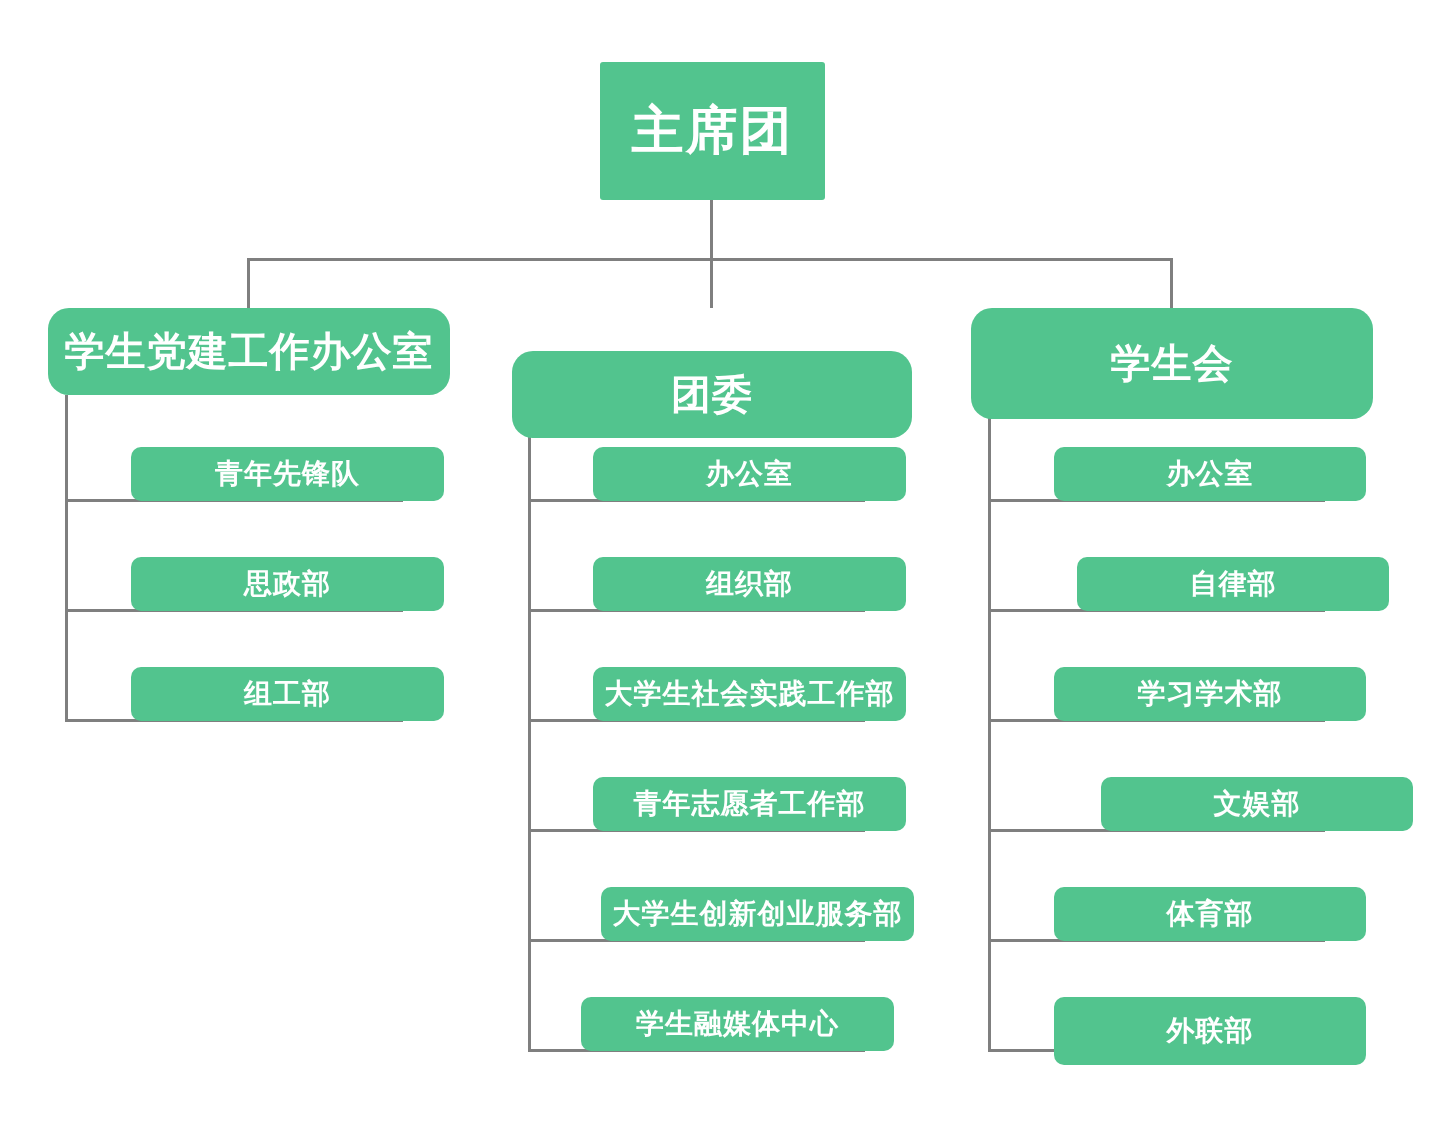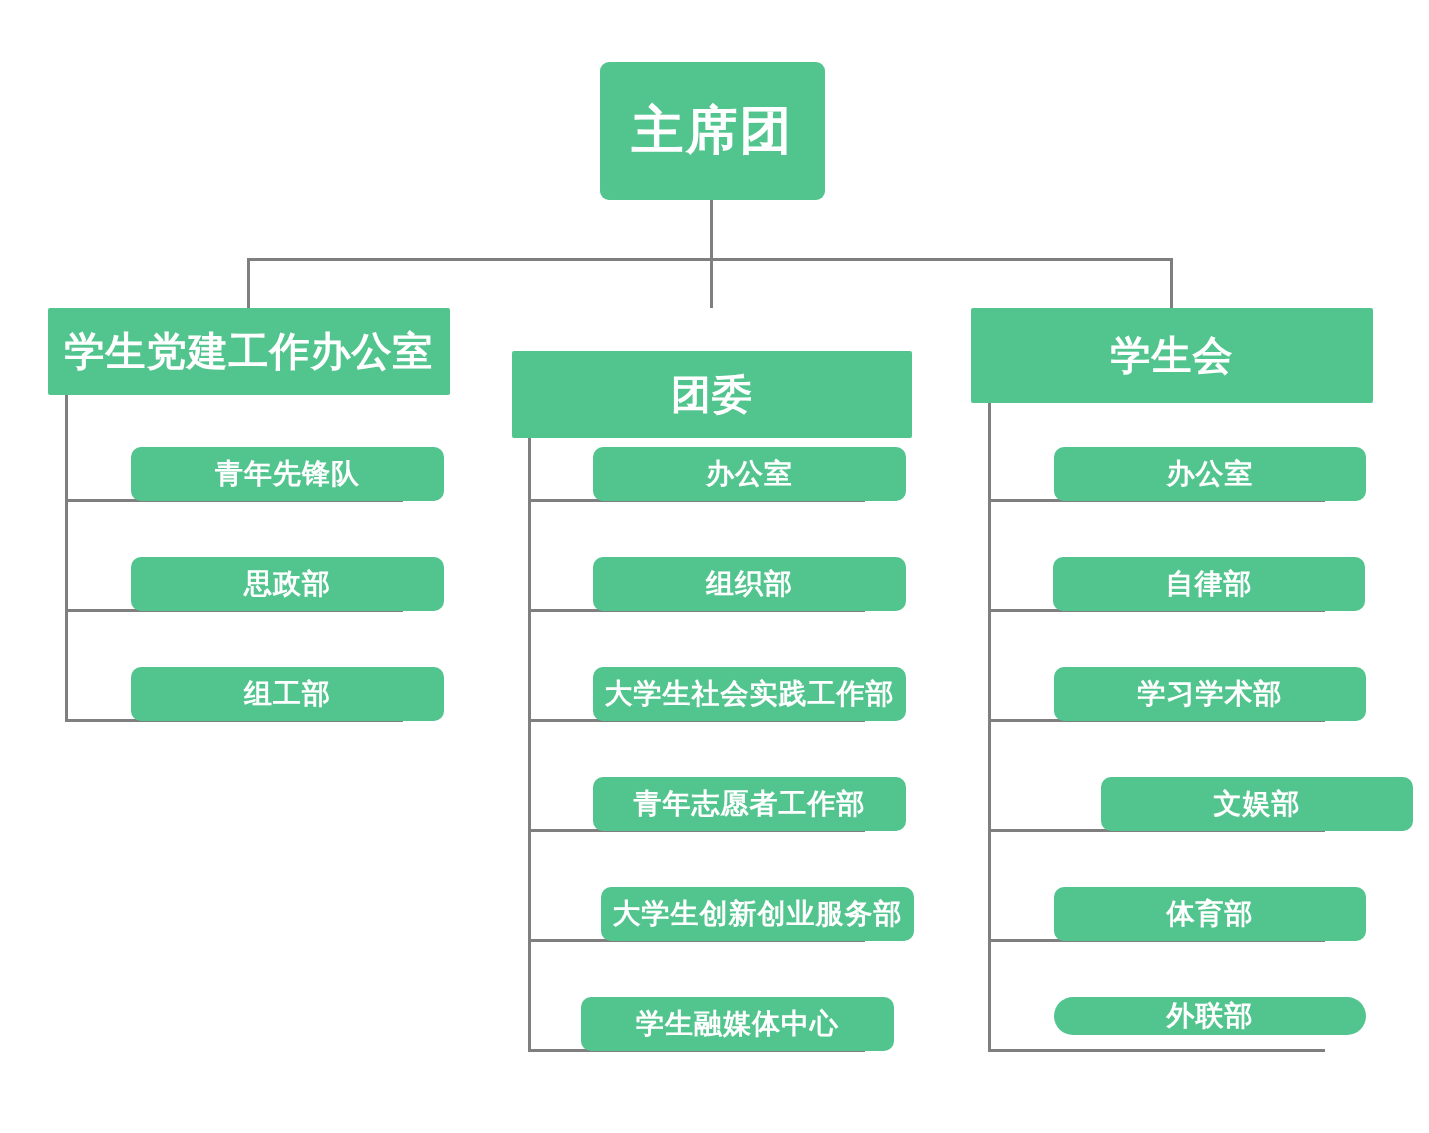--- a/index.html
+++ b/index.html
@@ -20,22 +20,22 @@
     background: var(--node-fill, #52C48E);
     color: var(--node-text, #ffffff);
     display: flex;
     align-items: center;
     justify-content: center;
     font-weight: 700;
     z-index: 2;
     box-sizing: border-box;
     white-space: nowrap;
   }
-  .root-node   { border-radius: 9px; font-size: 52px; letter-spacing: 2px; }
-  .branch-node { border-radius: 2px; font-size: 40px; letter-spacing: 1px; }
+  .root-node   { border-radius: 3px; font-size: 52px; letter-spacing: 2px; }
+  .branch-node { border-radius: 21px; font-size: 40px; letter-spacing: 1px; }
   .child-node  { border-radius: 10px; font-size: 28px; letter-spacing: 1px; margin-left: 41px; }
   .line {
     position: absolute;
     background: var(--connector, #7F7F7F);
     z-index: 1;
   }
   .vline { width: 3px; }
   .hline { height: 3px; }
 </style>
 </head>
@@ -67,33 +67,33 @@
   <div class="line hline" style="left:988px; top:609px; width:337px;"></div>
   <div class="line hline" style="left:988px; top:719px; width:337px;"></div>
   <div class="line hline" style="left:988px; top:829px; width:337px;"></div>
   <div class="line hline" style="left:988px; top:939px; width:337px;"></div>
   <div class="line hline" style="left:988px; top:1049px; width:337px;"></div>
 
   <div class="node root-node" style="left:600px; top:62px; width:225px; height:138px;">主席团</div>
 
   <div class="node branch-node" style="left:48px; top:308px; width:402px; height:87px;">学生党建工作办公室</div>
   <div class="node branch-node" style="left:512px; top:308px; width:400px; height:87px;margin-top:43px;">团委</div>
-  <div class="node branch-node" style="left:971px; top:308px; width:402px; height:95px;">学生会</div>
+  <div class="node branch-node" style="left:971px; top:308px; width:402px; height:111px;">学生会</div>
 
   <div class="node child-node" style="left:90px; top:447px; width:313px; height:54px;">青年先锋队</div>
   <div class="node child-node" style="left:90px; top:557px; width:313px; height:54px;">思政部</div>
   <div class="node child-node" style="left:90px; top:667px; width:313px; height:54px;">组工部</div>
 
   <div class="node child-node" style="left:552px; top:447px; width:313px; height:54px;">办公室</div>
   <div class="node child-node" style="left:552px; top:557px; width:313px; height:54px;">组织部</div>
   <div class="node child-node" style="left:552px; top:667px; width:313px; height:54px;text-align:right;">大学生社会实践工作部</div>
   <div class="node child-node" style="left:552px; top:777px; width:313px; height:54px;">青年志愿者工作部</div>
   <div class="node child-node" style="left:560px; top:887px; width:313px; height:54px;">大学生创新创业服务部</div>
   <div class="node child-node" style="left:540px; top:997px; width:313px; height:54px;">学生融媒体中心</div>
 
   <div class="node child-node" style="left:1013px; top:447px; width:312px; height:54px;">办公室</div>
-  <div class="node child-node" style="left:1012px; top:557px; width:312px; height:54px;">自律部</div>
+  <div class="node child-node" style="left:1036px; top:557px; width:312px; height:54px;">自律部</div>
   <div class="node child-node" style="left:1013px; top:667px; width:312px; height:54px;">学习学术部</div>
   <div class="node child-node" style="left:1060px; top:777px; width:312px; height:54px;">文娱部</div>
   <div class="node child-node" style="left:1013px; top:887px; width:312px; height:54px;">体育部</div>
-  <div class="node child-node" style="left:1013px; top:997px; width:312px; height:38px;border-radius:19px;">外联部</div>
+  <div class="node child-node" style="left:1013px; top:997px; width:312px; height:68px;">外联部</div>
 
 </div>
 
 </body></html>

